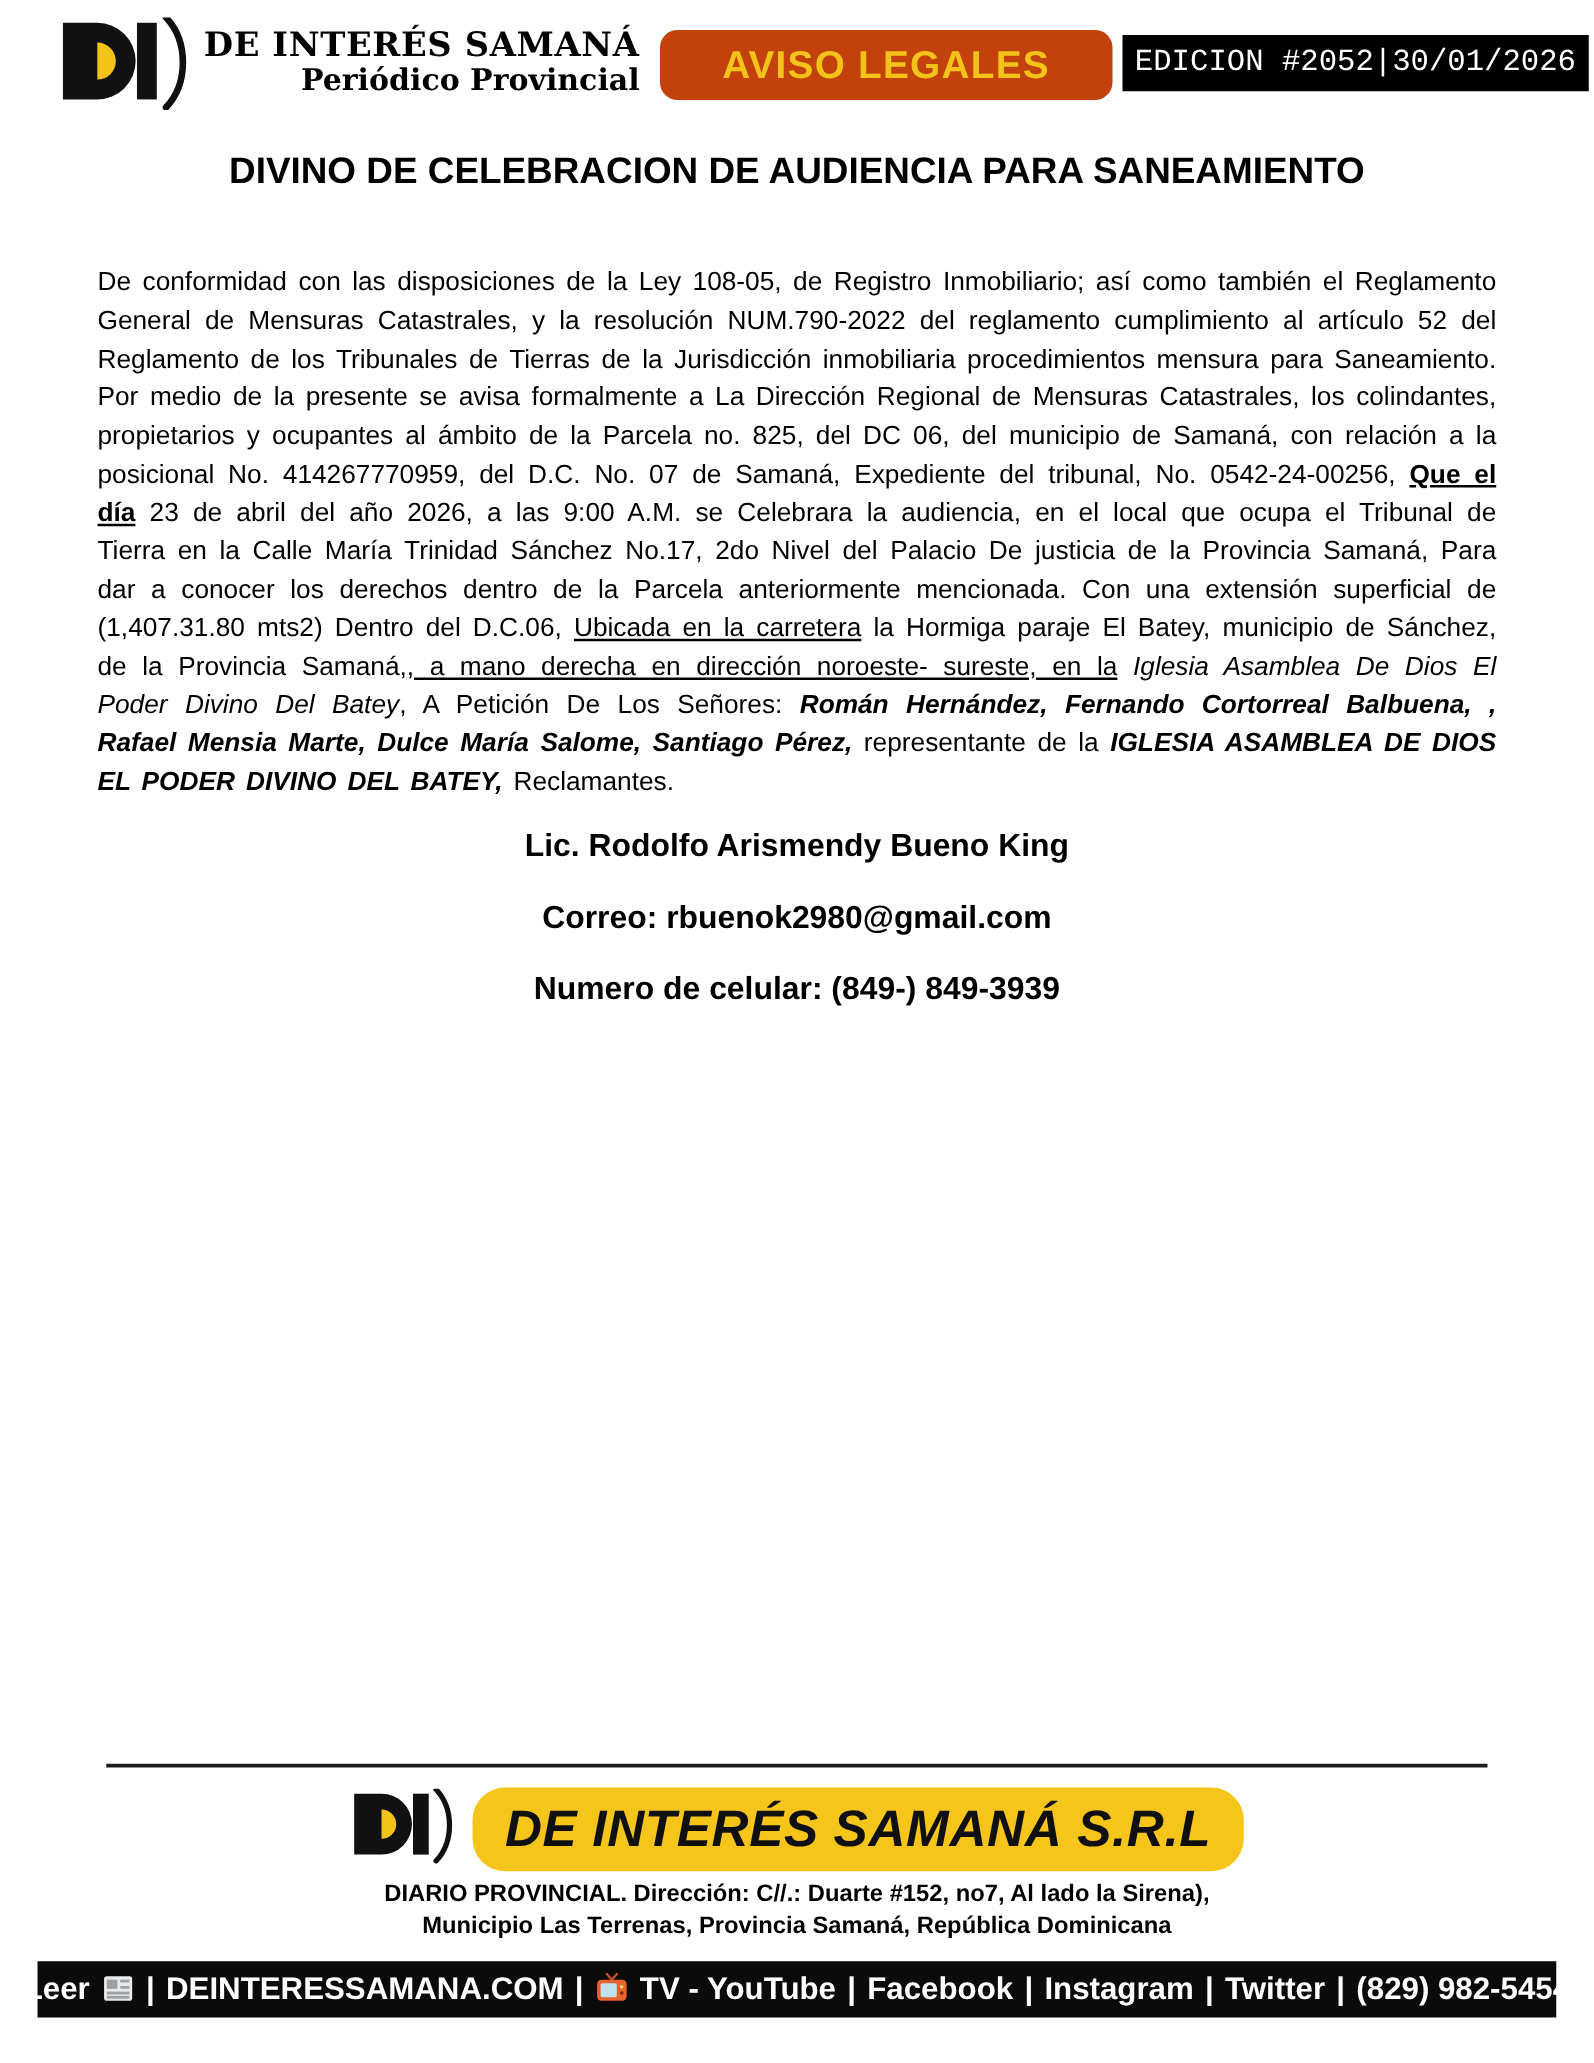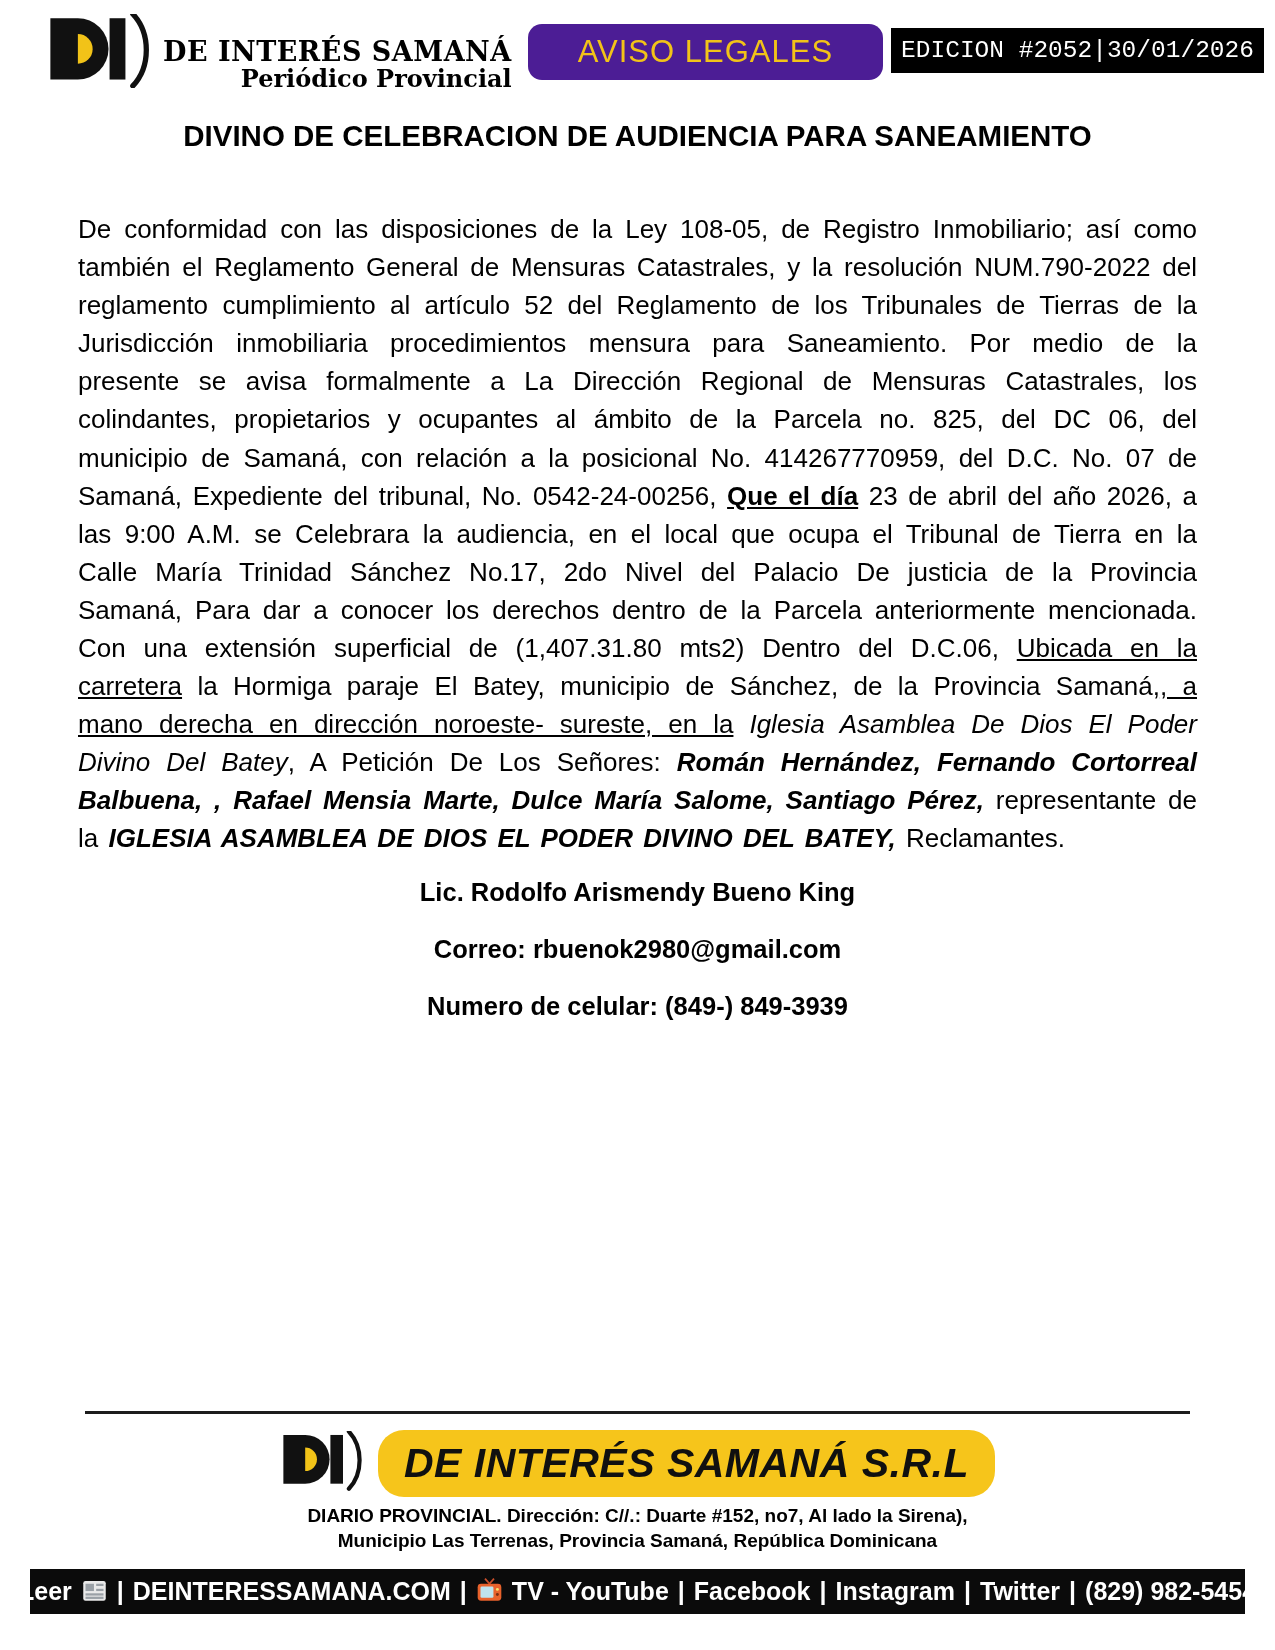--- a/index.html
+++ b/index.html
@@ -3,36 +3,36 @@
 <meta charset="utf-8">
 <style>
   html,body{margin:0;padding:0;}
   body{
     width:1275px;height:1650px;position:relative;background:#ffffff;color:#000;
     font-family:"Liberation Sans", sans-serif;overflow:hidden;
   }
   
   .header{display:flex;align-items:flex-start;padding:14px 42px 0 45px;}
   .logo{flex:0 0 auto;margin-right:10px;}
-  .masthead{font-family:"DejaVu Serif", serif;font-weight:bold;line-height:1.08;margin-top:23px;}
+  .masthead{font-family:"DejaVu Serif", serif;font-weight:bold;line-height:1.08;margin-top:8px;}
   .masthead .l1{font-size:27px;letter-spacing:.5px;white-space:nowrap;}
   .masthead .l2{font-size:24px;text-align:right;}
   .badge-legales{
-    background:#4c1d95;color:#F2C318;font-weight:normal;font-size:31px;letter-spacing:1px;
+    background:#c2410c;color:#F2C318;font-weight:bold;font-size:31px;letter-spacing:1px;
     border-radius:14px;padding:10px 50px;margin:10px 8px 0 16px;white-space:nowrap;
   }
   .badge-edition{
     background:#000000;color:#ffffff;font-size:24.5px;padding:9px 10px;margin-top:14px;
     margin-left:auto;white-space:nowrap;font-family:Liberation Mono, monospace;
   }
   
   .title{text-align:center;font-weight:bold;font-size:29.5px;margin-top:27px;letter-spacing:0;}
   
   .notice{
-    margin:57px 78px 0 78px;font-size:26px;line-height:1.465;text-align:justify;
+    margin:57px 78px 0 78px;font-size:21px;line-height:1.465;text-align:justify;
     word-spacing:3px;
   }
   .seg-bu{font-weight:bold;text-decoration:underline;}
   .seg-u{text-decoration:underline;}
   .seg-i{font-style:italic;}
   .seg-bi{font-weight:bold;font-style:italic;}
   
   .contact{text-align:center;font-weight:bold;font-size:25.5px;margin-top:21px;}
   .contact p{margin:0 0 28px 0;}
   

